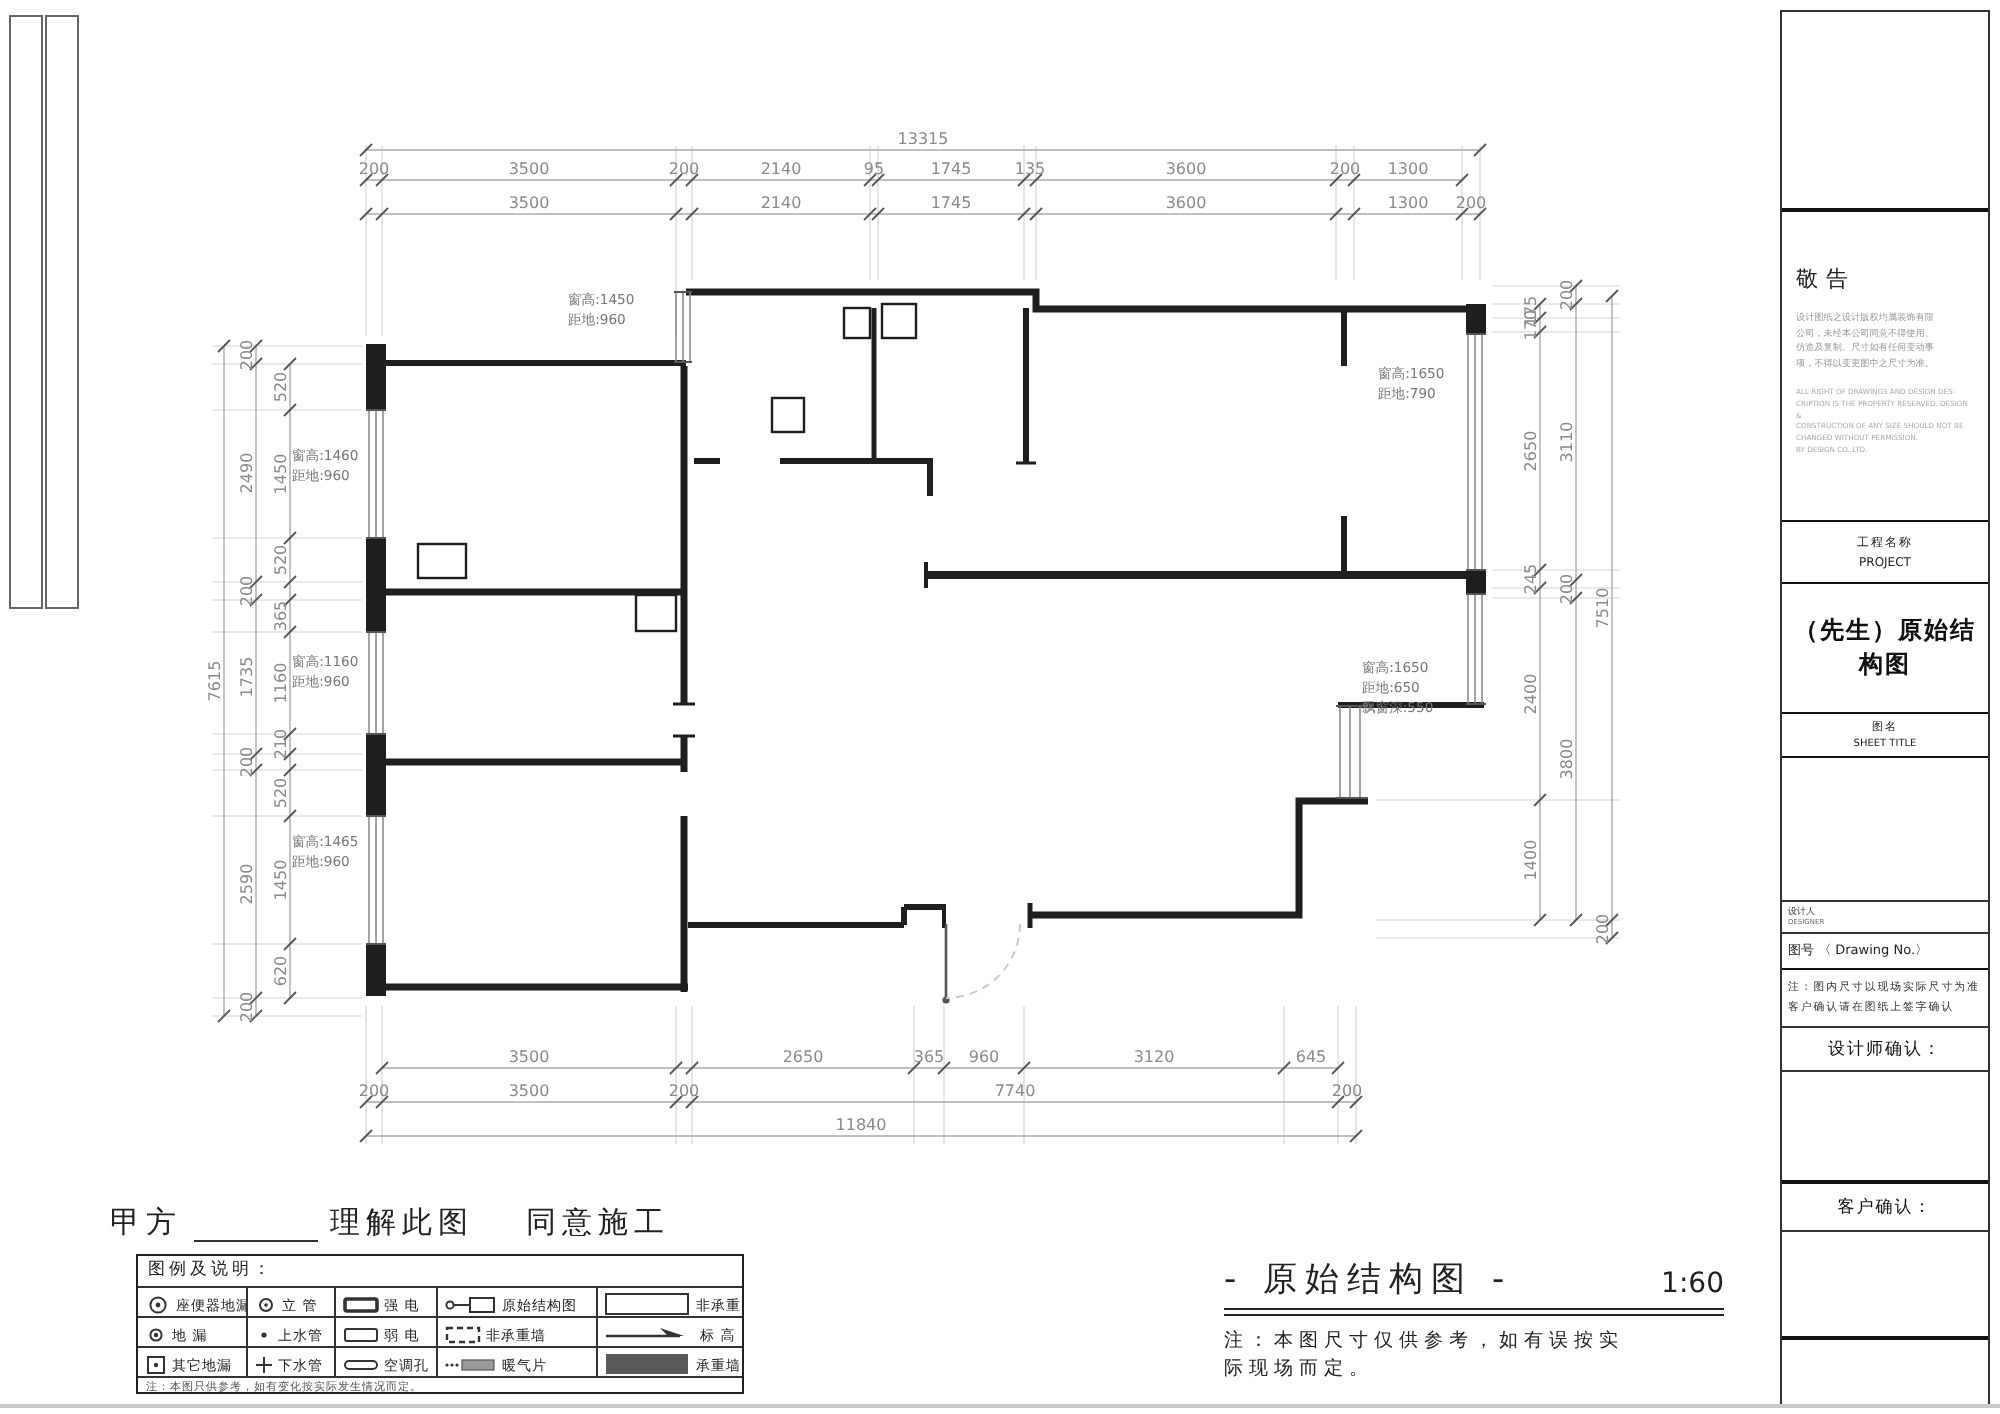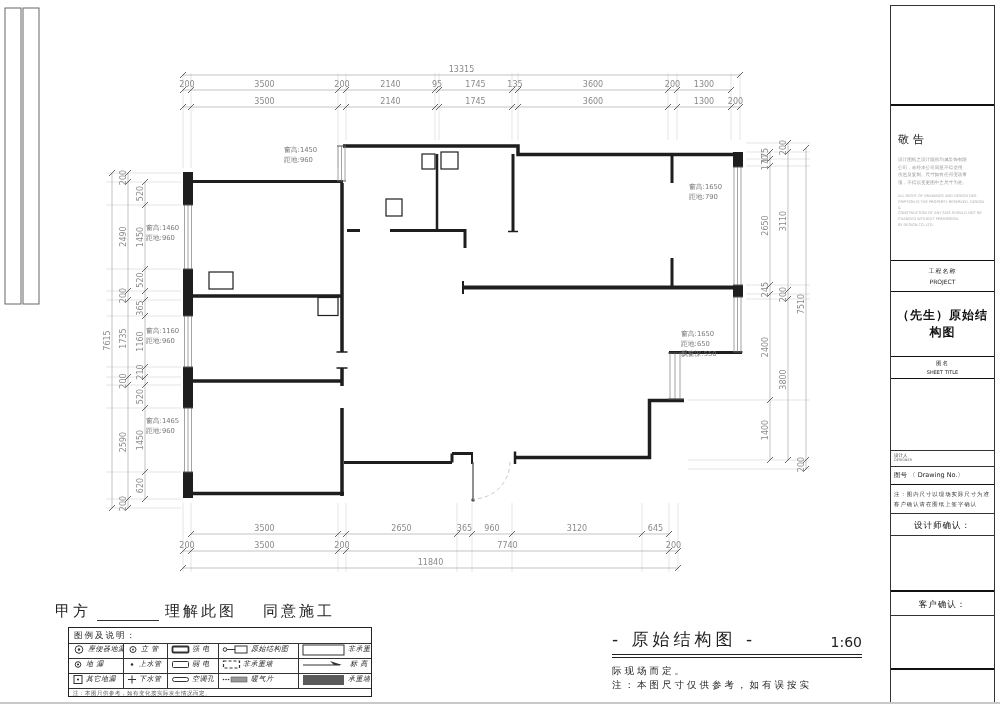--- a/index.html
+++ b/index.html
@@ -14,21 +14,21 @@
   .party-row{position:absolute;left:55px;top:602px;font-size:15px;letter-spacing:3px;color:#222;
              display:flex;align-items:flex-end;}
   .party-blank{display:inline-block;width:62px;border-bottom:1px solid #333;margin:0 6px;height:12px;}
   .party-gap{display:inline-block;width:26px;}
 
   
   .legend{position:absolute;left:48px;top:627px;width:304px;height:70px;border:1.6px solid #222;background:#fff;margin-left:20px;}
   .lg-header{height:16px;line-height:15px;padding-left:5px;font-size:8.5px;letter-spacing:2px;
              border-bottom:1px solid #333;color:#222;}
   .lg-row{display:grid;grid-template-columns:55px 44px 51px 80px 71px;height:15px;border-bottom:1px solid #333;}
-  .lg-cell{display:flex;align-items:flex-start;padding-left:3px;border-right:1px solid #333;overflow:hidden;font-style:italic;}
+  .lg-cell{display:flex;align-items:flex-end;padding-left:3px;border-right:1px solid #333;overflow:hidden;}
   .lg-cell:last-child{border-right:none;}
   .lg-sym{display:inline-flex;align-items:center;margin-right:2px;flex:none;}
   .lg-label{font-size:7px;letter-spacing:0.5px;color:#222;white-space:nowrap;}
   .lg-note{font-size:5.5px;color:#555;padding:1px 0 0 4px;letter-spacing:0.5px;}
 
   
   .main-title-wrap{position:absolute;left:612px;top:628px;width:250px;}
   .main-title{font-size:17px;letter-spacing:4px;color:#222;display:inline-block;text-align:right;}
   .main-scale{position:absolute;right:0;top:6px;font-size:14px;color:#222;}
   .title-rule{margin-top:3px;height:4px;border-top:1.6px solid #222;border-bottom:0.8px solid #222;}
@@ -493,22 +493,22 @@
       </div>
     </div>
   <div class="lg-note">注：本图只供参考，如有变化按实际发生情况而定。</div>
 </div>
 
 <div class="main-title-wrap">
   <span class="main-title">- 原始结构图 -</span>
   <span class="main-scale">1:60</span>
   <div class="title-rule"></div>
   <div class="main-note" id="main-note">
+      <div>注：本图尺寸仅供参考，如有误按实</div>
       <div>际现场而定。</div>
-      <div>注：本图尺寸仅供参考，如有误按实</div>
     </div>
 </div>
 
 <div class="panel">
   <div class="tb hb" style="height:100px"></div>
 
   <div class="tb mb tb-notice" style="height:155px">
     <div class="notice-title">敬告</div>
     <div class="notice-cn" id="notice-cn">
         <div>设计图纸之设计版权均属装饰有限</div>

